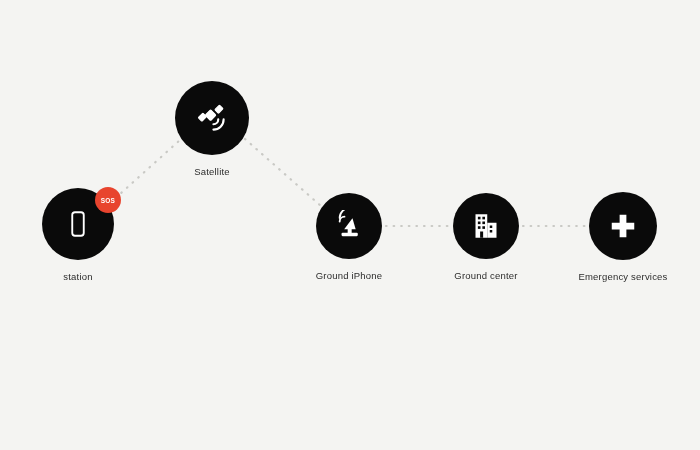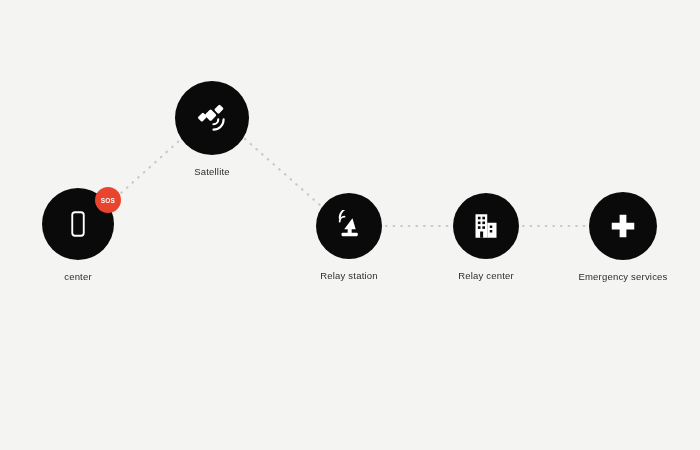--- a/index.html
+++ b/index.html
@@ -85,21 +85,21 @@
     <div class="node-circle" style="width:72px; height:72px;">
       <span class="node-icon">
         <svg width="30" height="30" viewBox="0 0 24 24" xmlns="http://www.w3.org/2000/svg">
           <rect x="7.4" y="2.6" width="9.2" height="18.8" rx="2.2" ry="2.2" fill="none" stroke="#ffffff" stroke-width="1.5"></rect>
         </svg>
       </span>
       <span class="sos-badge" style="width:26px; height:26px; right:-7px; top:-1px;">
         <span>SOS</span>
       </span>
     </div>
-    <span class="node-label">center</span>
+    <span class="node-label">station</span>
   </div>
 
   <div class="node" style="left:212px; top:118px;">
     <div class="node-circle" style="width:74px; height:74px;">
       <span class="node-icon">
         <svg width="34" height="34" viewBox="0 0 24 24" xmlns="http://www.w3.org/2000/svg">
           <g fill="#ffffff" stroke="#ffffff" stroke-width="0.8" stroke-linejoin="round">
             <rect x="2.9" y="9.6" width="4.6" height="3.6" rx="0.5" transform="rotate(-45 5.2 11.4)"></rect>
             <rect x="14.6" y="4.0" width="4.6" height="3.6" rx="0.5" transform="rotate(-45 16.9 5.8)"></rect>
             <rect x="8.3" y="7.3" width="5.4" height="5.4" rx="0.8" transform="rotate(-45 11.0 10.0)"></rect>
@@ -121,21 +121,21 @@
           <g fill="none" stroke="#ffffff" stroke-width="1.4" stroke-linecap="round">
             <path d="M5.0 8.6 a3.6 3.6 0 0 1 3.6 -3.6"></path>
             <path d="M5.0 4.6 a7.6 7.6 0 0 1 7.6 -7.6" transform="translate(0 1.4)"></path>
           </g>
           <path d="M14.6 6.2 L8.4 14.4 L17.0 14.4 Z" fill="#ffffff"></path>
           <rect x="11.0" y="14.0" width="3.0" height="3.6" fill="#ffffff"></rect>
           <rect x="6.4" y="17.0" width="12.2" height="2.6" rx="0.8" fill="#ffffff"></rect>
         </svg>
       </span>
     </div>
-    <span class="node-label">Relay station</span>
+    <span class="node-label">Ground iPhone</span>
   </div>
 
   <div class="node" style="left:486px; top:226px;">
     <div class="node-circle" style="width:66px; height:66px;">
       <span class="node-icon">
         <svg width="30" height="30" viewBox="0 0 24 24" xmlns="http://www.w3.org/2000/svg">
           <path d="M3.6 2.6 h9.4 v18.8 h-9.4 Z" fill="#ffffff"></path>
           <path d="M13.0 9.4 h7.4 v12.0 h-7.4 Z" fill="#ffffff"></path>
           <g fill="#0a0a0a">
             <rect x="5.5" y="4.6" width="2.1" height="2.1"></rect>
@@ -144,21 +144,21 @@
             <rect x="9.1" y="8.4" width="2.1" height="2.1"></rect>
             <rect x="5.5" y="12.2" width="2.1" height="2.1"></rect>
             <rect x="9.1" y="12.2" width="2.1" height="2.1"></rect>
             <rect x="15.0" y="11.6" width="2.0" height="2.0"></rect>
             <rect x="15.0" y="15.2" width="2.0" height="2.0"></rect>
             <rect x="7.3" y="16.4" width="2.4" height="5.0"></rect>
           </g>
         </svg>
       </span>
     </div>
-    <span class="node-label">Relay center</span>
+    <span class="node-label">Ground center</span>
   </div>
 
   <div class="node" style="left:623px; top:226px;align-items:center;">
     <div class="node-circle" style="width:68px; height:68px;">
       <span class="node-icon">
         <svg width="30" height="30" viewBox="0 0 24 24" xmlns="http://www.w3.org/2000/svg">
           <path d="M9.3 3.0 h5.4 v6.3 h6.3 v5.4 h-6.3 v6.3 h-5.4 v-6.3 h-6.3 v-5.4 h6.3 Z" fill="#ffffff"></path>
         </svg>
       </span>
     </div>

